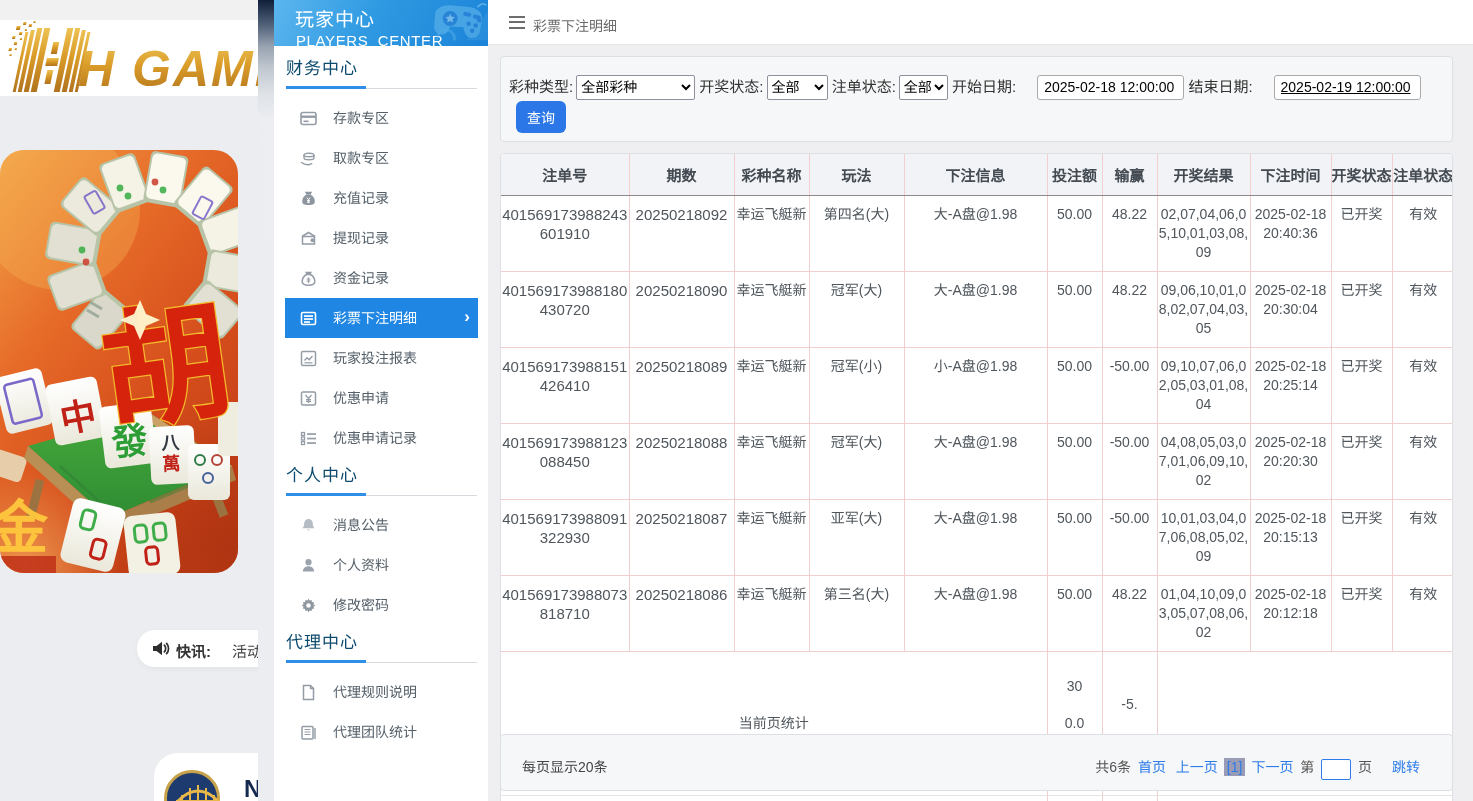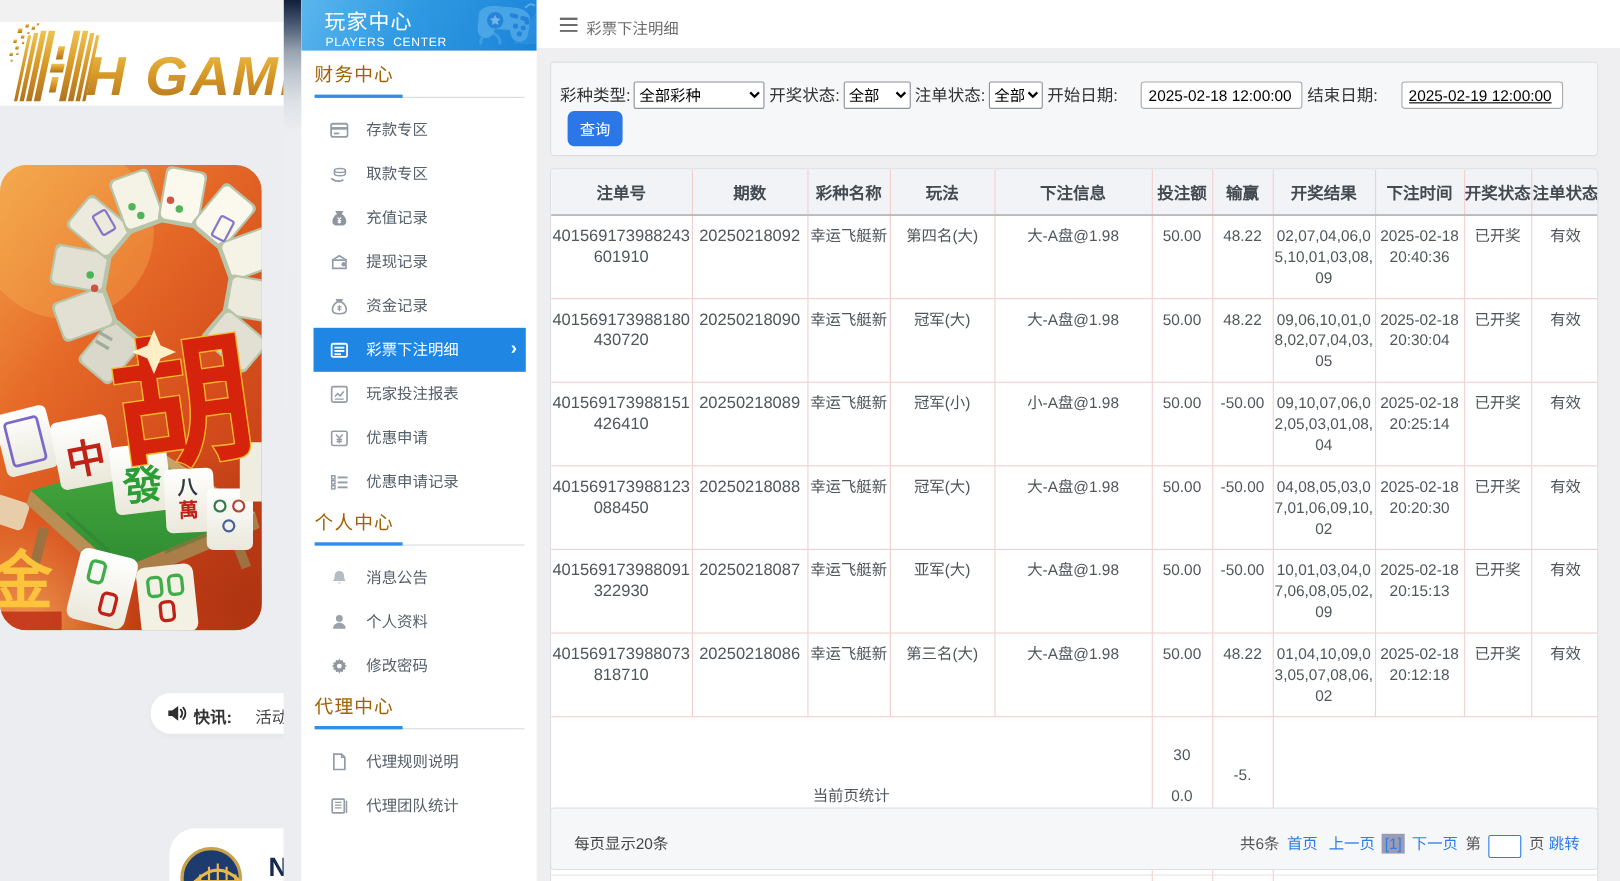--- a/index.html
+++ b/index.html
@@ -9,26 +9,26 @@
 
 .bg{position:absolute;left:0;top:0;width:258px;height:801px;background:#ebedf0;overflow:hidden}
 .bg .topstrip{position:absolute;left:0;top:0;width:258px;height:20px;background:#f1f1f2}
 .bg .logobar{position:absolute;left:0;top:20px;width:258px;height:76px;background:#fff}
 .strip{position:absolute;left:258px;top:0;width:16px;height:801px;
  background:linear-gradient(#111f38 0,#24344e 8px,#5a6a80 28px,#97a2b0 46px,#c0c7cf 68px,#dde1e6 92px,#eceef1 120px,#ecedf1 100%)}
 
 .side{position:absolute;left:274px;top:0;width:214px;height:801px;background:#fff}
 .side-head{position:relative;height:46px;background:linear-gradient(118deg,#5cb6ee 0%,#2f9ae2 45%,#1b83d8 100%);overflow:hidden;color:#fff}
 .side-head h1{font-size:19px;font-weight:normal;padding:4px 0 0 21px;letter-spacing:1px}
-.side-head p{font-size:11px;letter-spacing:.6px;padding:1px 0 0 22px}
+.side-head p{font-size:15px;letter-spacing:.6px;padding:1px 0 0 22px}
 .side-head svg{position:absolute;right:0;top:0}
 .menu{padding-top:8px}
 .sec{margin:0 11px 9px 12px}
 .item+.sec{margin-top:3px}
-.sec .t{font-size:17px;color:#a16207;letter-spacing:1px;height:30px;line-height:30px}
+.sec .t{font-size:17px;color:#0c4a6e;letter-spacing:1px;height:30px;line-height:30px}
 .sec .u{height:3px;margin-top:2px;position:relative;background:linear-gradient(#d7dbe0,#d7dbe0) 0 100%/100% 1px no-repeat}
 .sec .u i{position:absolute;left:0;bottom:0;width:80px;height:3px;background:#2e8ee8}
 .item{position:relative;height:40px;line-height:40px;font-size:14px;color:#55606a;padding-left:59px}
 .item svg{position:absolute;left:26px;top:12px;width:17px;height:17px}
 .item.act{background:#1f86e4;color:#fff;margin:0 10px 0 11px;padding-left:48px}
 .item.act svg{left:15px}
 .item.act .arr{position:absolute;right:8px;top:0;font-size:17px;color:#fff;font-weight:bold;line-height:38px}
 
 .main{position:absolute;left:488px;top:0;width:985px;height:801px;background:#efeff1}
 .topbar{height:45px;background:#fff;border-bottom:1px solid #e6e6e6;position:relative}
@@ -490,15 +490,15 @@
             <td colspan="5">总统计</td>
             <td>300.00</td>
             <td>-5.35</td>
             <td class="noR" colspan="4"></td>
           </tr>
     </tbody>
       </table>
   </div>
   <div class="card pager">
     <span class="l">每页显示20条</span>
-    <span class="r">共6条 <a>首页</a> <a>上一页</a><span class="cur">[1]</span><a>下一页</a> 第 <input style=""> 页 <a style="margin:0">跳转</a></span>
+    <span class="r">共6条 <a>首页</a> <a>上一页</a><span class="cur">[1]</span><a>下一页</a> 第 <input style=""> 页 <a style="margin:16px">跳转</a></span>
   </div>
 </div>
 
 </body></html>

